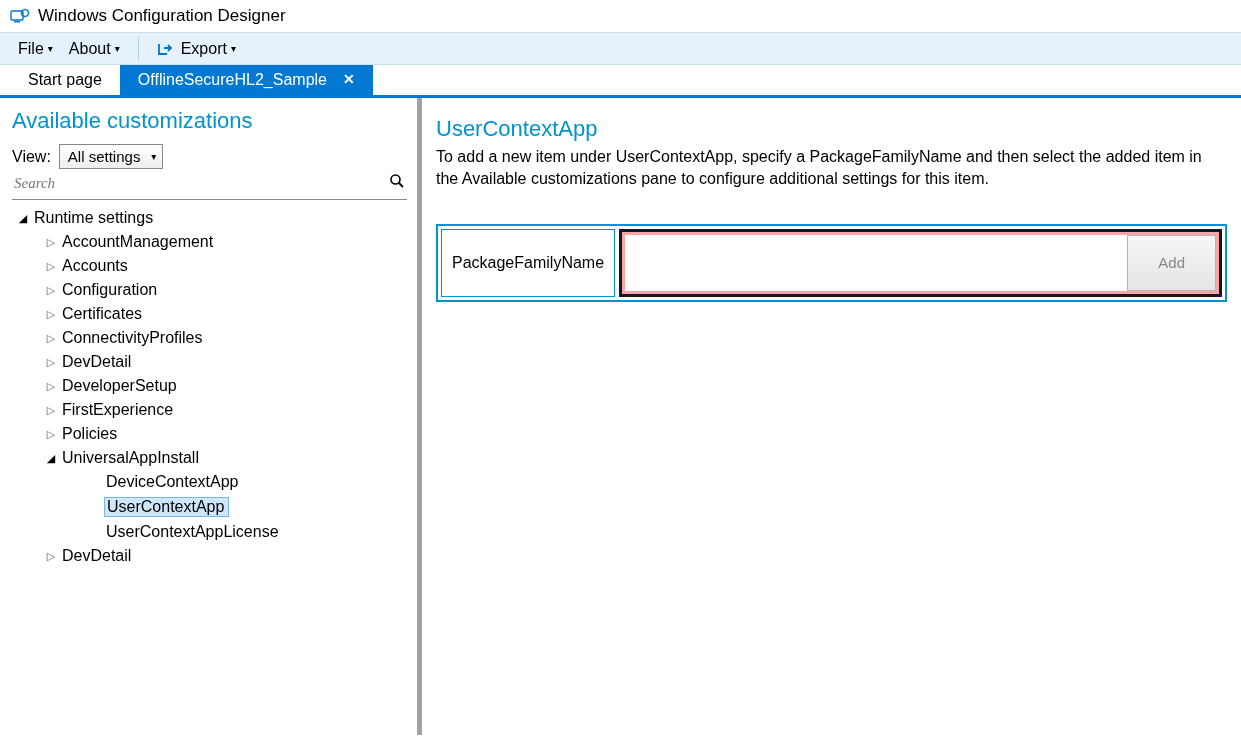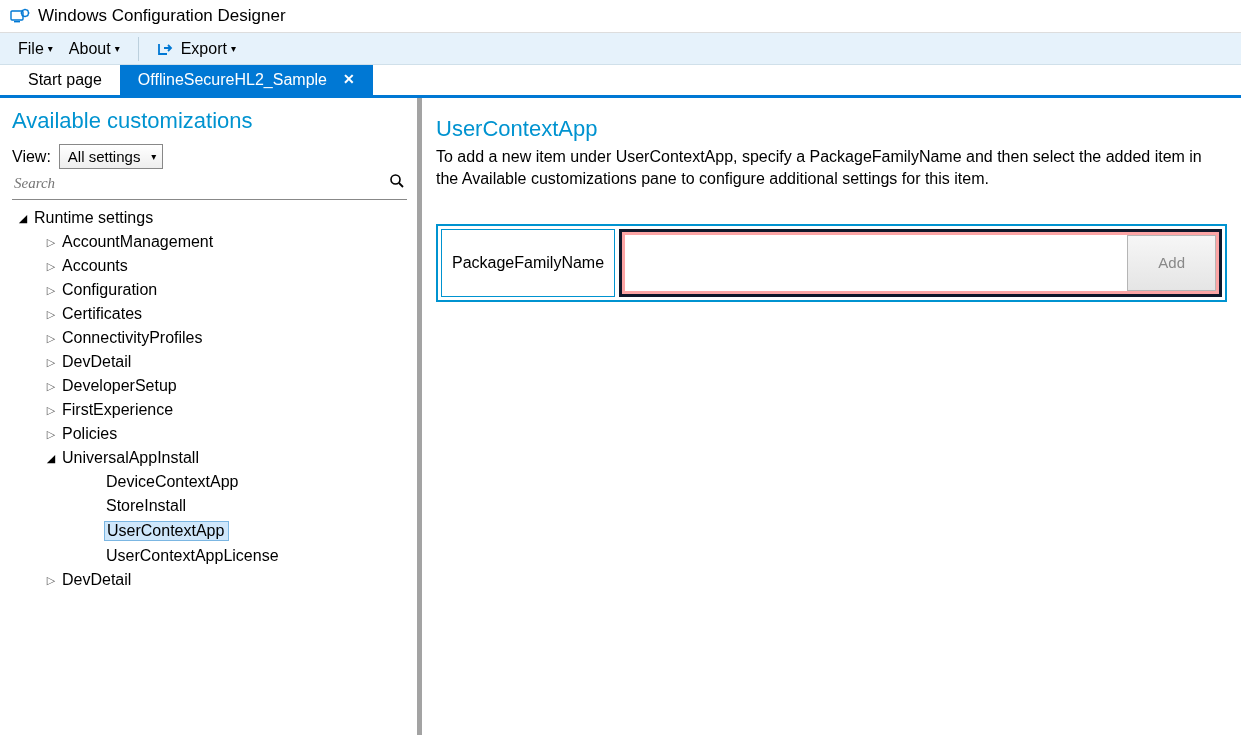--- a/index.html
+++ b/index.html
@@ -334,24 +334,20 @@
       <div class="tree-row tree-indent-1">
           <span class="tree-chev open">◢</span>
           <span>UniversalAppInstall</span>
         </div>
       <div class="tree-row tree-indent-2 tree-leaf">
           <span class="tree-chev">▷</span>
           <span>DeviceContextApp</span>
         </div>
       <div class="tree-row tree-indent-2 tree-leaf">
           <span class="tree-chev">▷</span>
-          <span>StoreInstall</span>
-        </div>
-      <div class="tree-row tree-indent-2 tree-leaf">
-          <span class="tree-chev">▷</span>
           <span class="tree-selected">UserContextApp</span>
         </div>
       <div class="tree-row tree-indent-2 tree-leaf">
           <span class="tree-chev">▷</span>
           <span>UserContextAppLicense</span>
         </div>
       <div class="tree-row tree-indent-1">
           <span class="tree-chev">▷</span>
           <span>DevDetail</span>
         </div>

